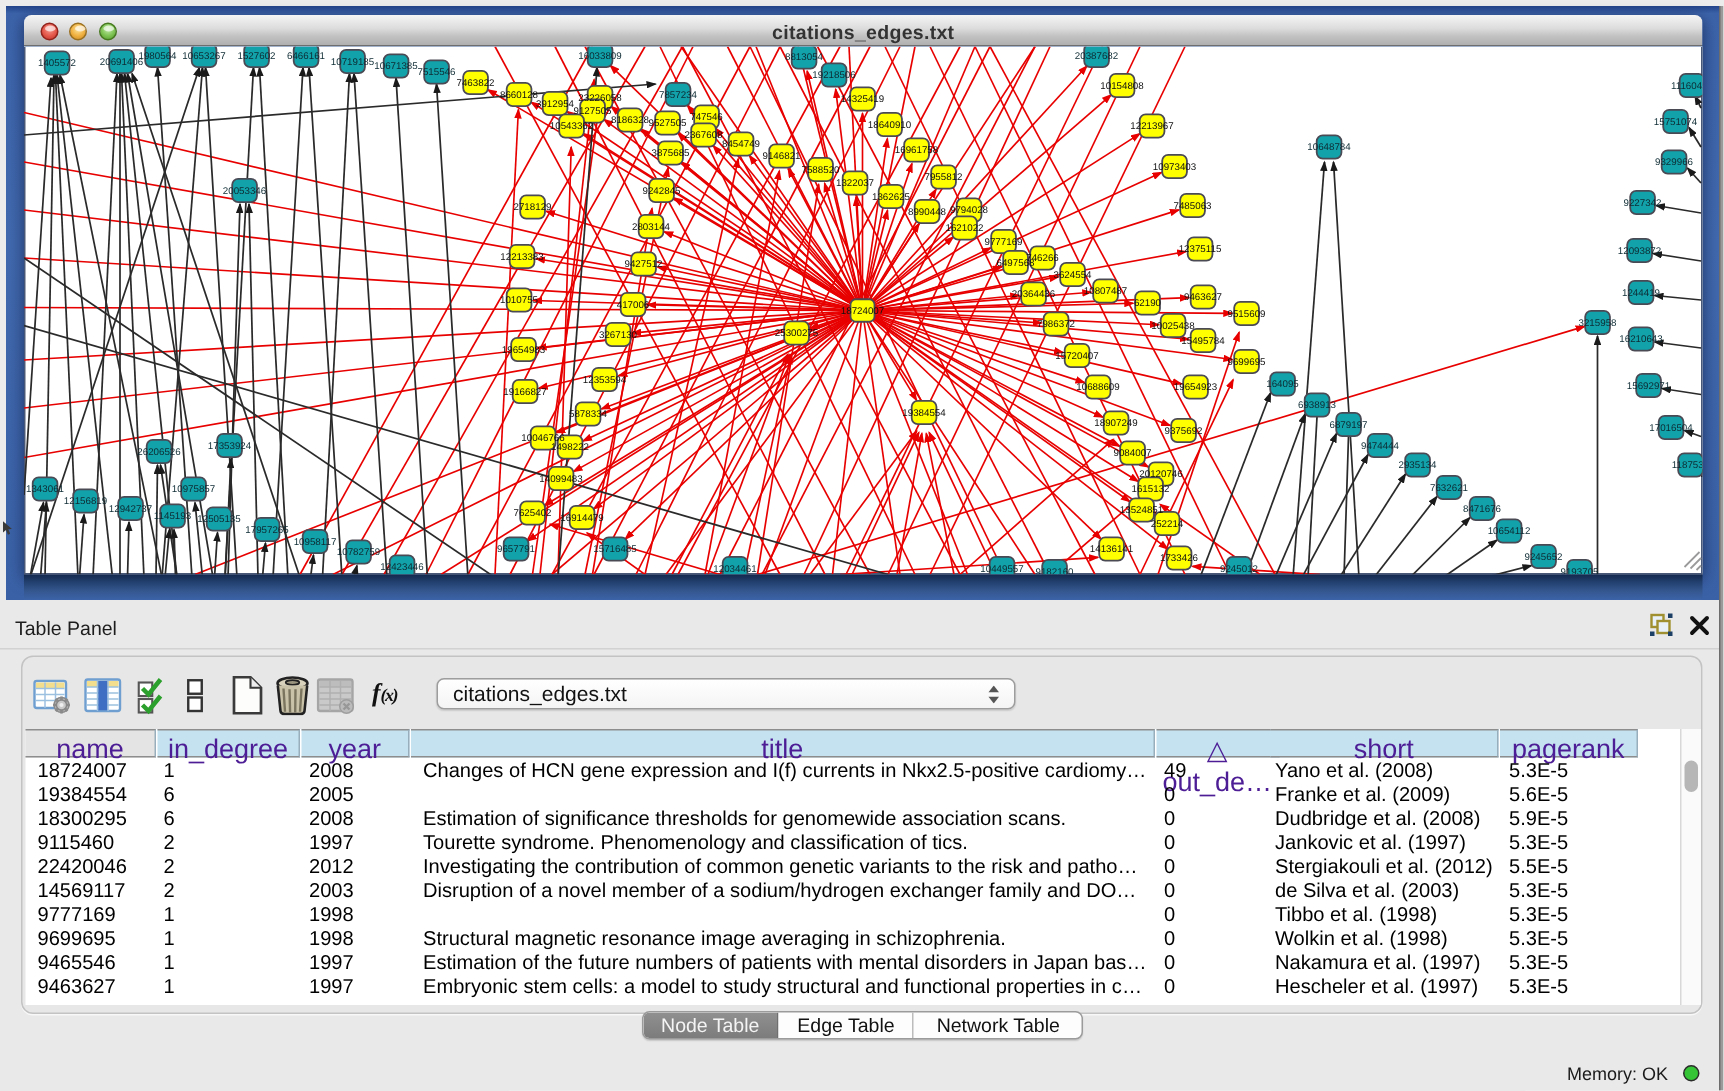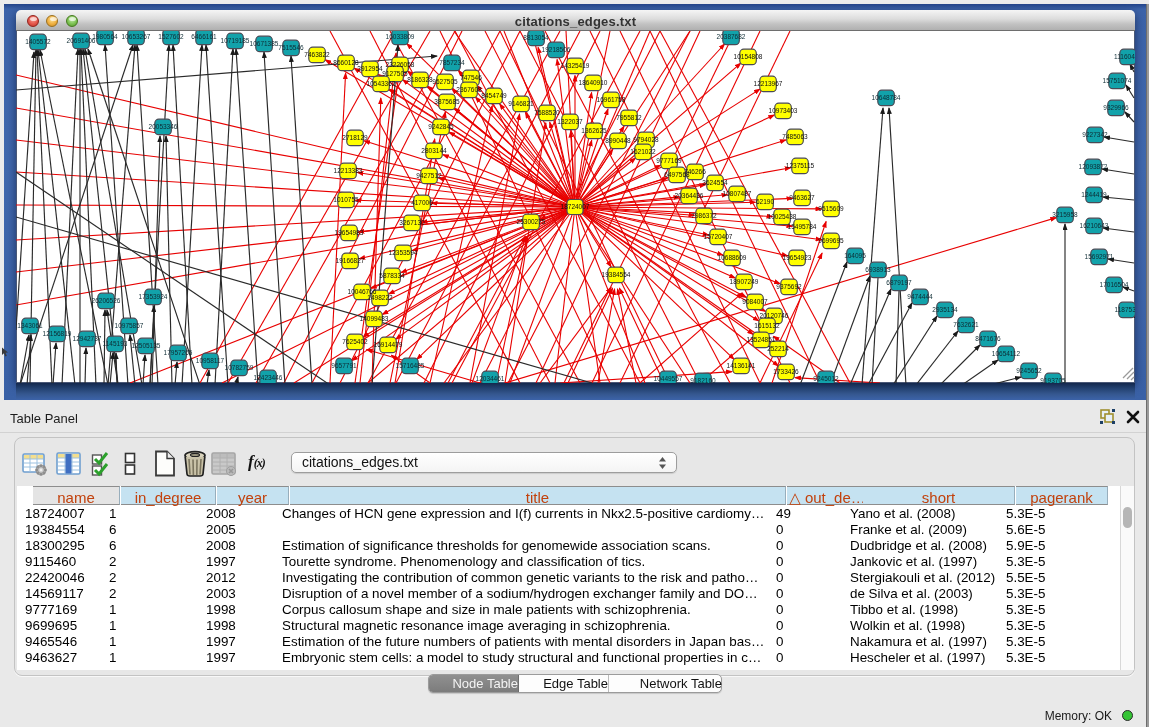--- a/index.html
+++ b/index.html
@@ -29,34 +29,34 @@
 #phead .t{position:absolute;left:10px;top:9px;font-size:13px;color:#1d1d1d}
 #container{position:absolute;left:14px;top:37px;width:1121px;height:239px;
   border:1px solid #c3c3c3;border-radius:8px;background:#e7e7e7;overflow:hidden;
   box-shadow:0 1px 0 #f8f8f8}
 #toolbar{position:absolute;left:0;top:0;width:100%;height:47px}
 #combo{position:absolute;left:276px;top:14px;width:386px;height:21px;border:1px solid #9d9d9d;
   border-radius:5px;background:linear-gradient(180deg,#ffffff 0,#f4f4f4 100%);
   font-size:14px;color:#111;line-height:19px;padding-left:10px;
   box-shadow:0 1px 1px rgba(0,0,0,.12)}
 #tablewrap{position:absolute;left:2px;top:48px;width:1117px;height:184px;background:#fff}
-#thead{position:absolute;left:16px;top:0;width:1103px;height:19px;font-size:15px;color:#c2410c}
+#thead{position:absolute;left:0;top:0;width:1103px;height:19px;font-size:18px;color:#4c1d95}
 #thead span{position:absolute;top:0;text-align:center;border-right:1px solid #98aebc;height:19px;
   padding-top:2px;background:#c5e2f1;border-top:1px solid #8d8d8d;border-bottom:1px solid #8d8d8d}
 #tbody{position:absolute;left:0;top:20px;width:1103px}
 .tr{position:relative;height:16px;font-size:13.4px;color:#000;white-space:nowrap}
 .tr span{position:absolute;top:0px}
 .c1{left:8px}.c2{left:92px}.c3{left:189px}.c4{left:265px;max-width:483px;overflow:hidden;text-overflow:ellipsis;display:inline-block}
 .c5{left:759px}.c6{left:833px}.c7{left:989px}
 #scroll{position:absolute;left:1103px;top:0;width:14px;height:184px;background:#fafafa;
   border-left:1px solid #d8d8d8}
 #thumb{position:absolute;left:2px;top:21px;width:9px;height:21px;border-radius:5px;background:#b6b6b6}
 #tabs{position:absolute;left:428px;top:274px;width:294px;height:19px;border:1px solid #9b9b9b;
   border-radius:5px;background:#fdfdfd;font-size:13px;box-shadow:0 1px 1px rgba(0,0,0,.15)}
-#tabs .seg{position:absolute;top:0;height:17px;line-height:17px;text-align:right;color:#111}
+#tabs .seg{position:absolute;top:0;height:17px;line-height:17px;text-align:center;color:#111}
 #seg1{left:0;width:90px;background:linear-gradient(180deg,#909090 0,#7c7c7c 100%);
   color:#f4f4f4 !important;border-radius:4px 0 0 4px;border-right:1px solid #6f6f6f}
 #seg2{left:91px;width:89px;border-right:1px solid #bcbcbc}
 #seg3{left:180px;width:113px}
 #memory{position:absolute;right:34px;top:309px;font-size:12px;color:#1a1a1a}
 #memdot{position:absolute;right:13px;top:310px;width:11px;height:11px;border-radius:50%;
   background:#35c435;border:1.5px solid #2b2b2b}
 .icon{position:absolute;top:13px}
 </style></head><body>
 <div id="desktop"></div>
@@ -723,21 +723,20 @@
             <span class="c3">2003</span>
             <span class="c4">Disruption of a novel member of a sodium/hydrogen exchanger family and DOCK…</span>
             <span class="c5">0</span>
             <span class="c6">de Silva et al. (2003)</span>
             <span class="c7">5.3E-5</span>
           </div>
 <div class="tr">
             <span class="c1">9777169</span>
             <span class="c2">1</span>
             <span class="c3">1998</span>
-            <span class="c4">Corpus callosum shape and size in male patients with schizophrenia.</span>
             <span class="c5">0</span>
             <span class="c6">Tibbo et al. (1998)</span>
             <span class="c7">5.3E-5</span>
           </div>
 <div class="tr">
             <span class="c1">9699695</span>
             <span class="c2">1</span>
             <span class="c3">1998</span>
             <span class="c4">Structural magnetic resonance image averaging in schizophrenia.</span>
             <span class="c5">0</span>

